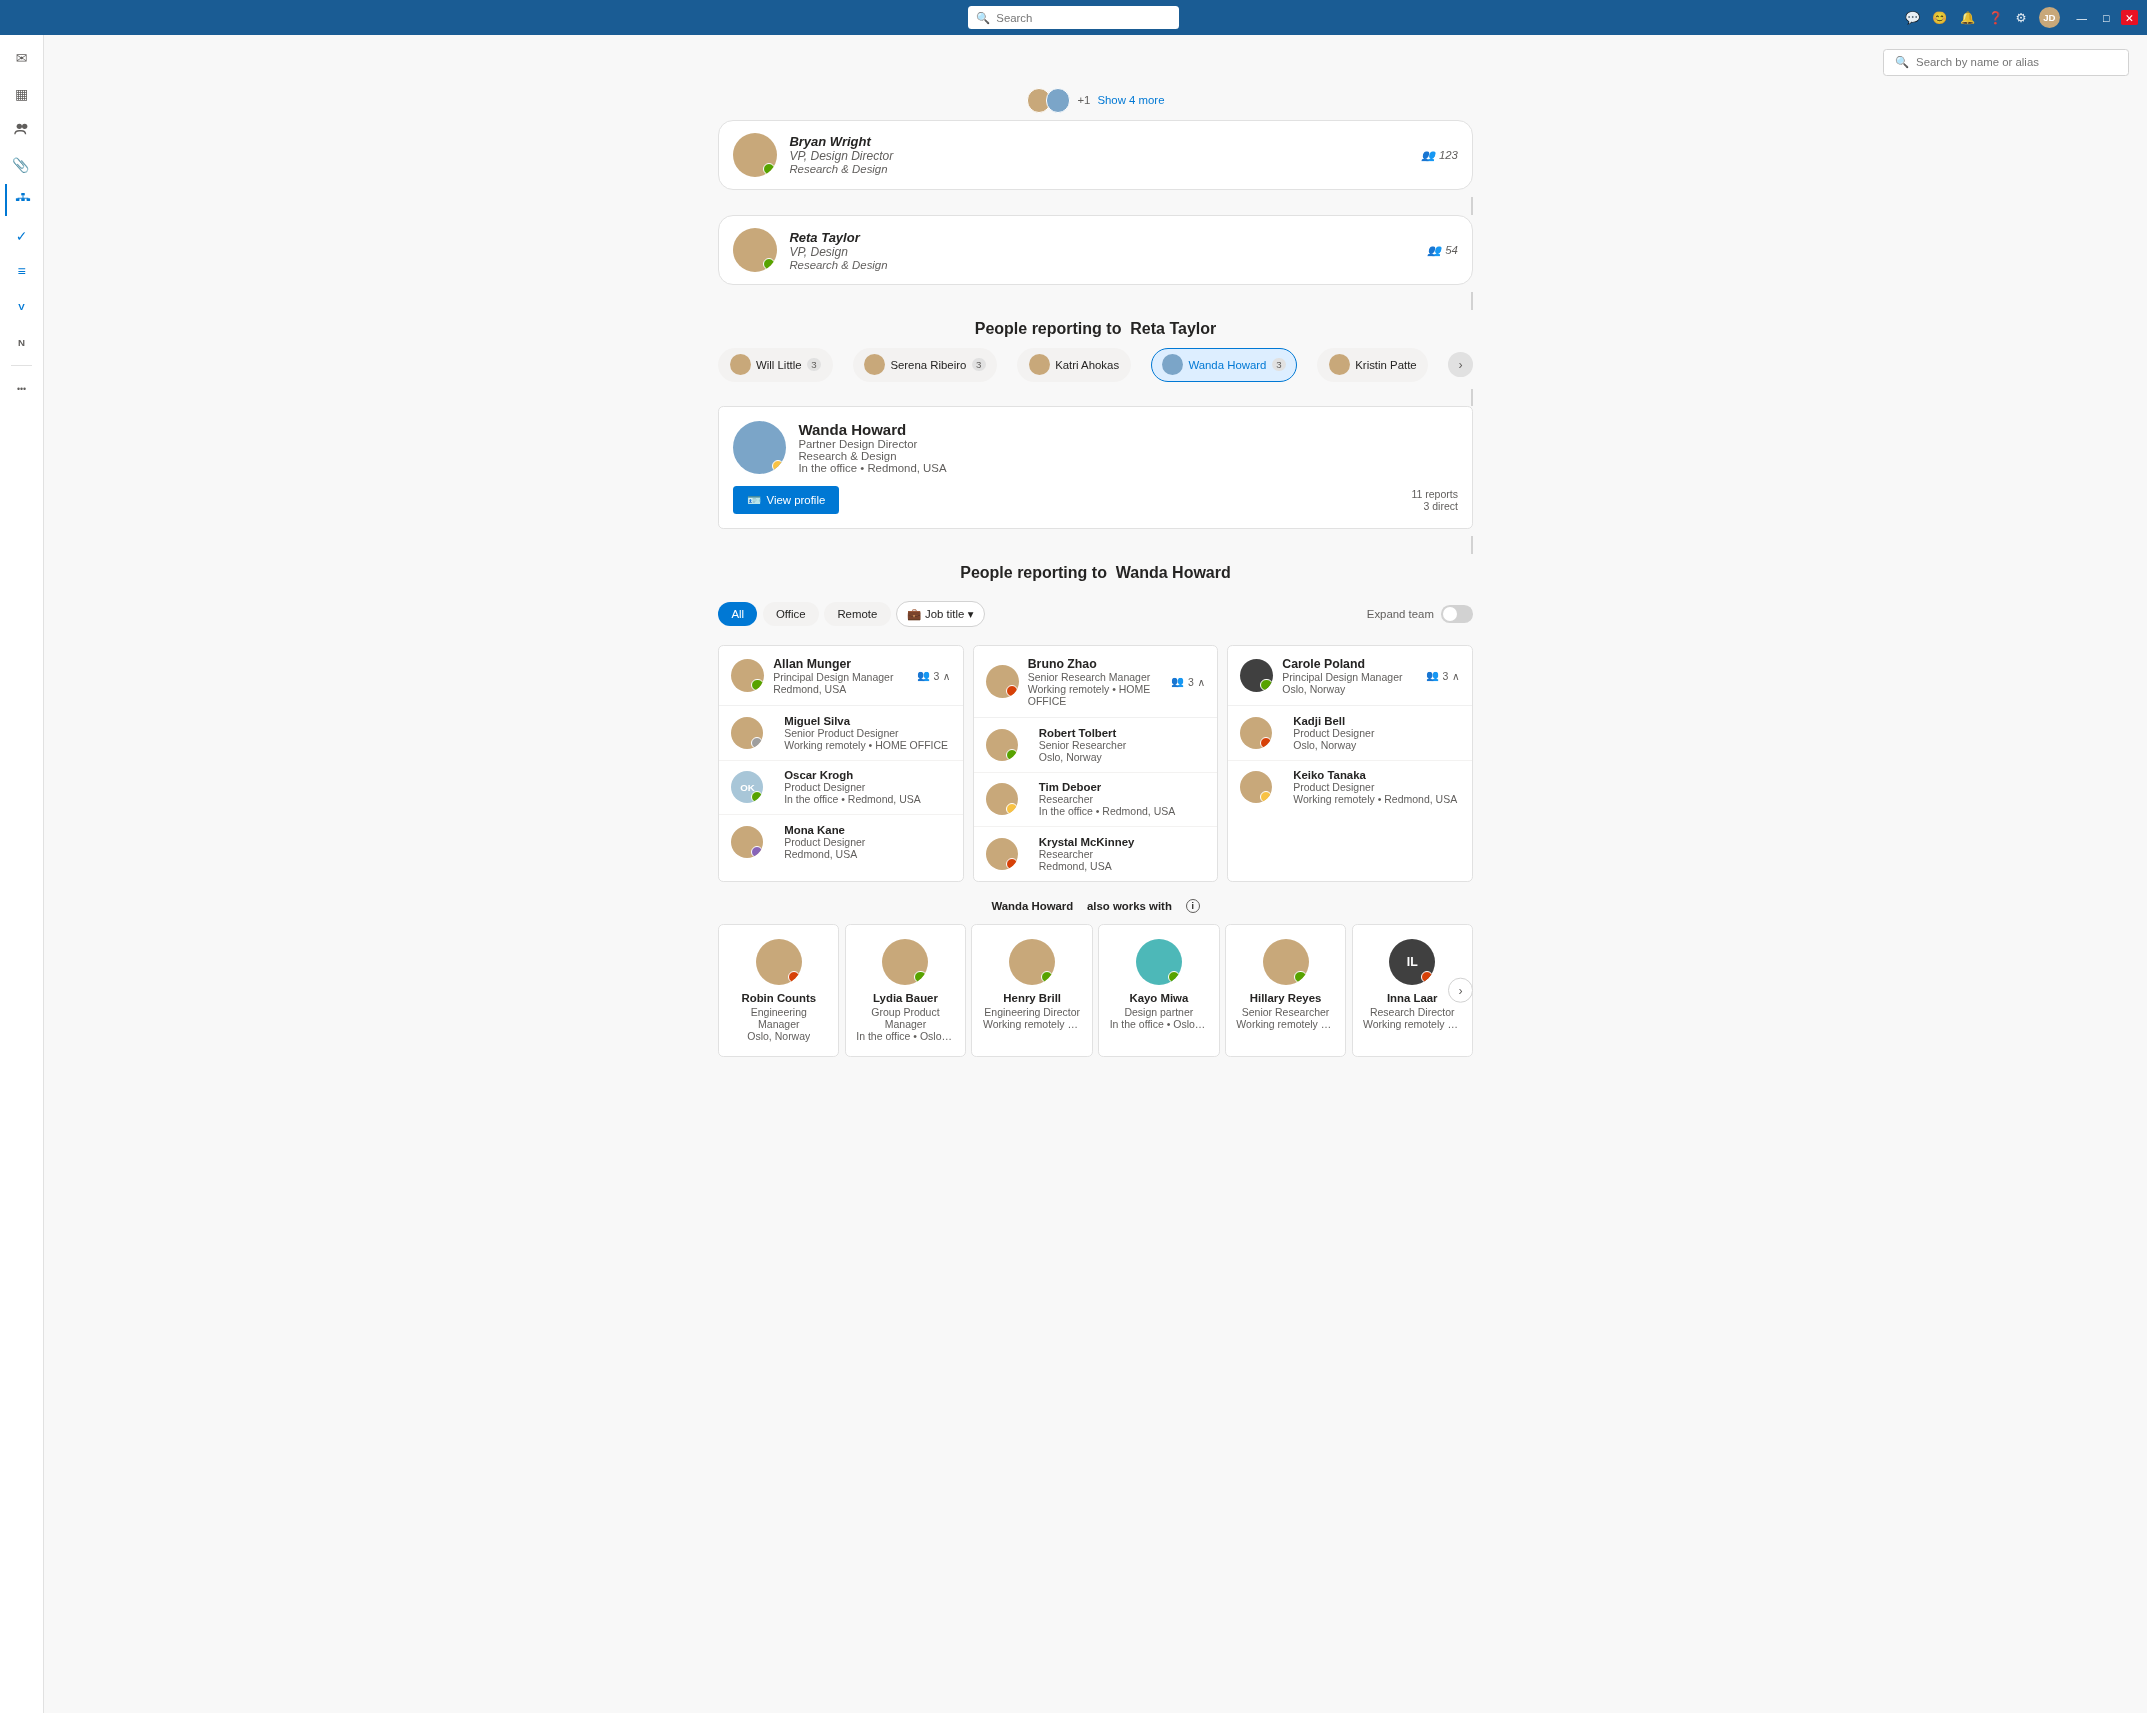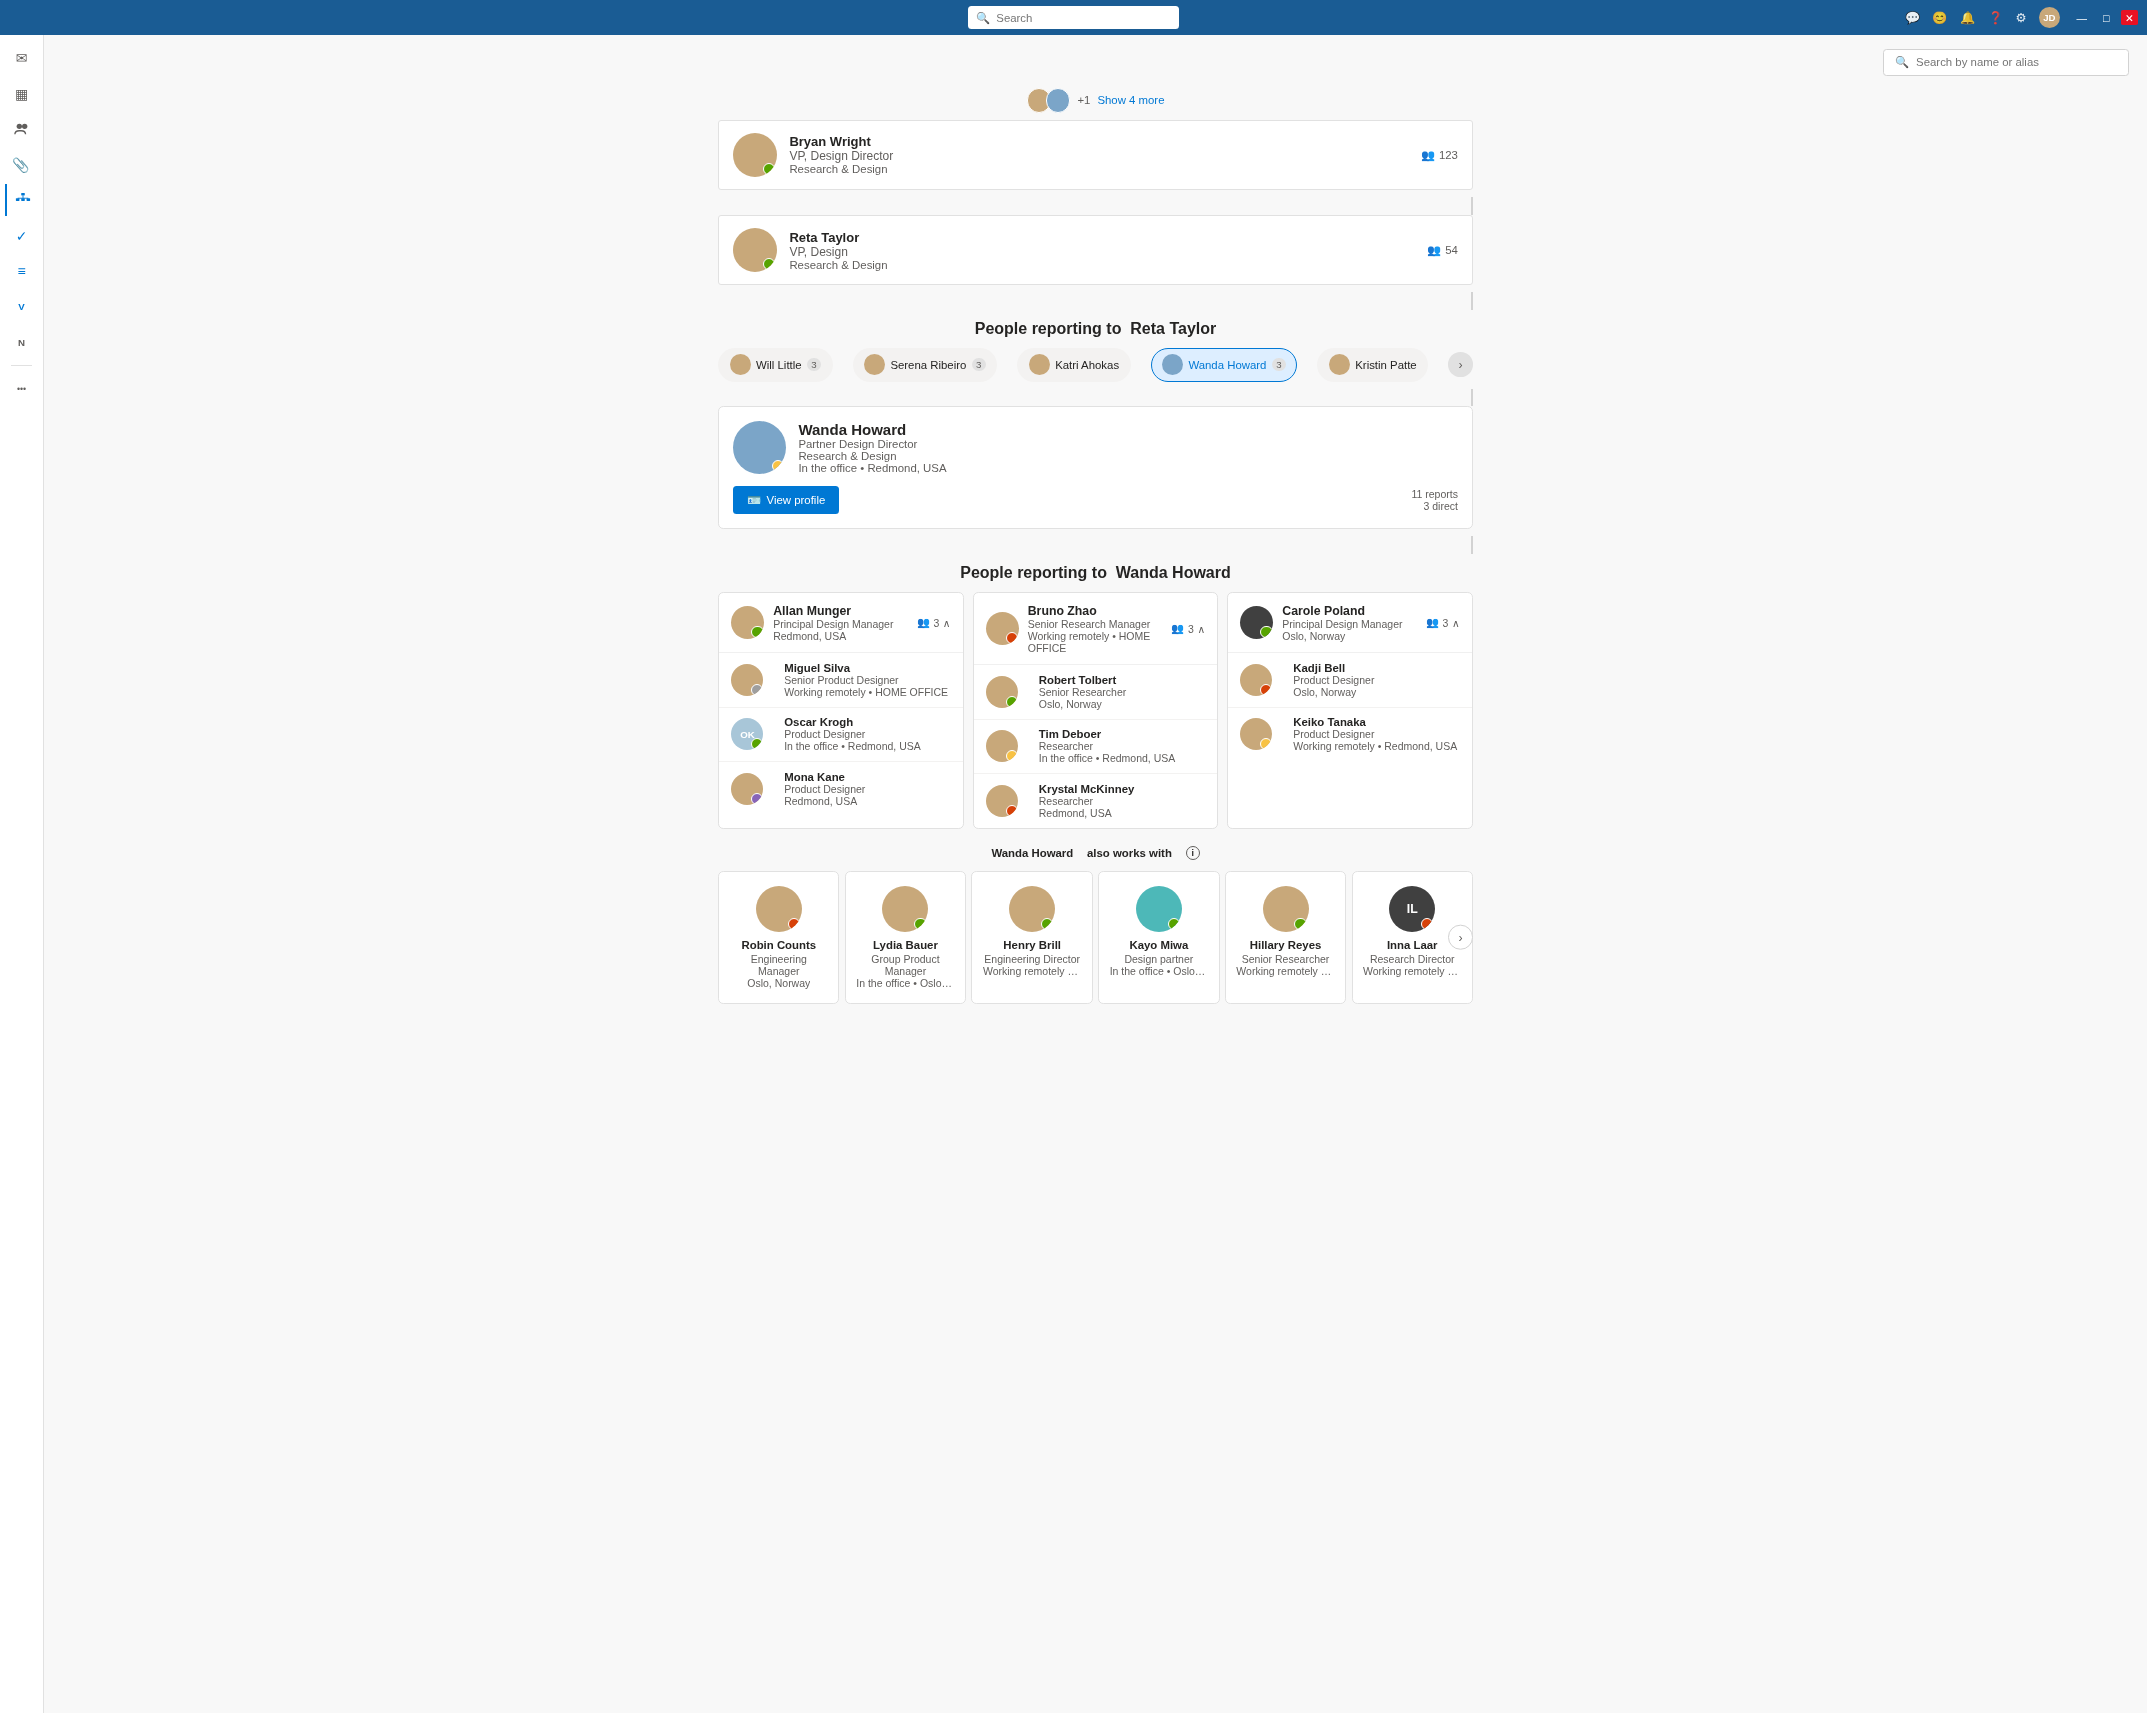--- a/index.html
+++ b/index.html
@@ -152,28 +152,29 @@
       color: #0078d4;
       font-size: 11.4px;
       cursor: pointer;
       font-weight: 500;
     }
 
     
     .org-card {
       background: white;
       border: 0.9px solid #e1e1e1;
-      border-radius: 3px;
+      border-radius: 15px;
       padding: 12.3px 14px;
       display: flex;
       align-items: center;
       gap: 12.3px;
       margin-bottom: 7px;
       cursor: pointer;
       transition: box-shadow 0.1s;
+      font-style: italic;
     }
     .org-avatar {
       width: 44px; height: 44px; border-radius: 50%;
       background: #c8a87a;
       flex-shrink: 0;
       position: relative;
       overflow: hidden;
     }
     .status-dot {
       position: absolute;
@@ -664,20 +665,38 @@
         </div>
       </div>
 
       <div class="connector"></div>
 
       <div class="section-label">
         <span>People reporting to</span>
         &nbsp;<span style="font-weight:600; color:#252423;">Wanda Howard</span>
       </div>
 
+      <div class="filter-bar">
+        <div class="filter-left">
+          <button class="filter-btn active">All</button>
+          <button class="filter-btn">Office</button>
+          <button class="filter-btn">Remote</button>
+          <div class="filter-dropdown">
+            <span>💼</span>
+            <span>Job title</span>
+            <span>▾</span>
+          </div>
+        </div>
+        <div class="filter-right">
+          <span>Expand team</span>
+          <div class="toggle">
+            <div class="toggle-thumb"></div>
+          </div>
+        </div>
+      </div>
 
       <div class="people-grid">
 
         <div class="people-column">
           <div class="column-header">
             <div class="col-avatar av-brown">
               <div class="status-dot status-green" style="bottom:0.9px;right:0.9px;"></div>
             </div>
             <div class="col-info">
               <div class="col-name">Allan Munger</div>

